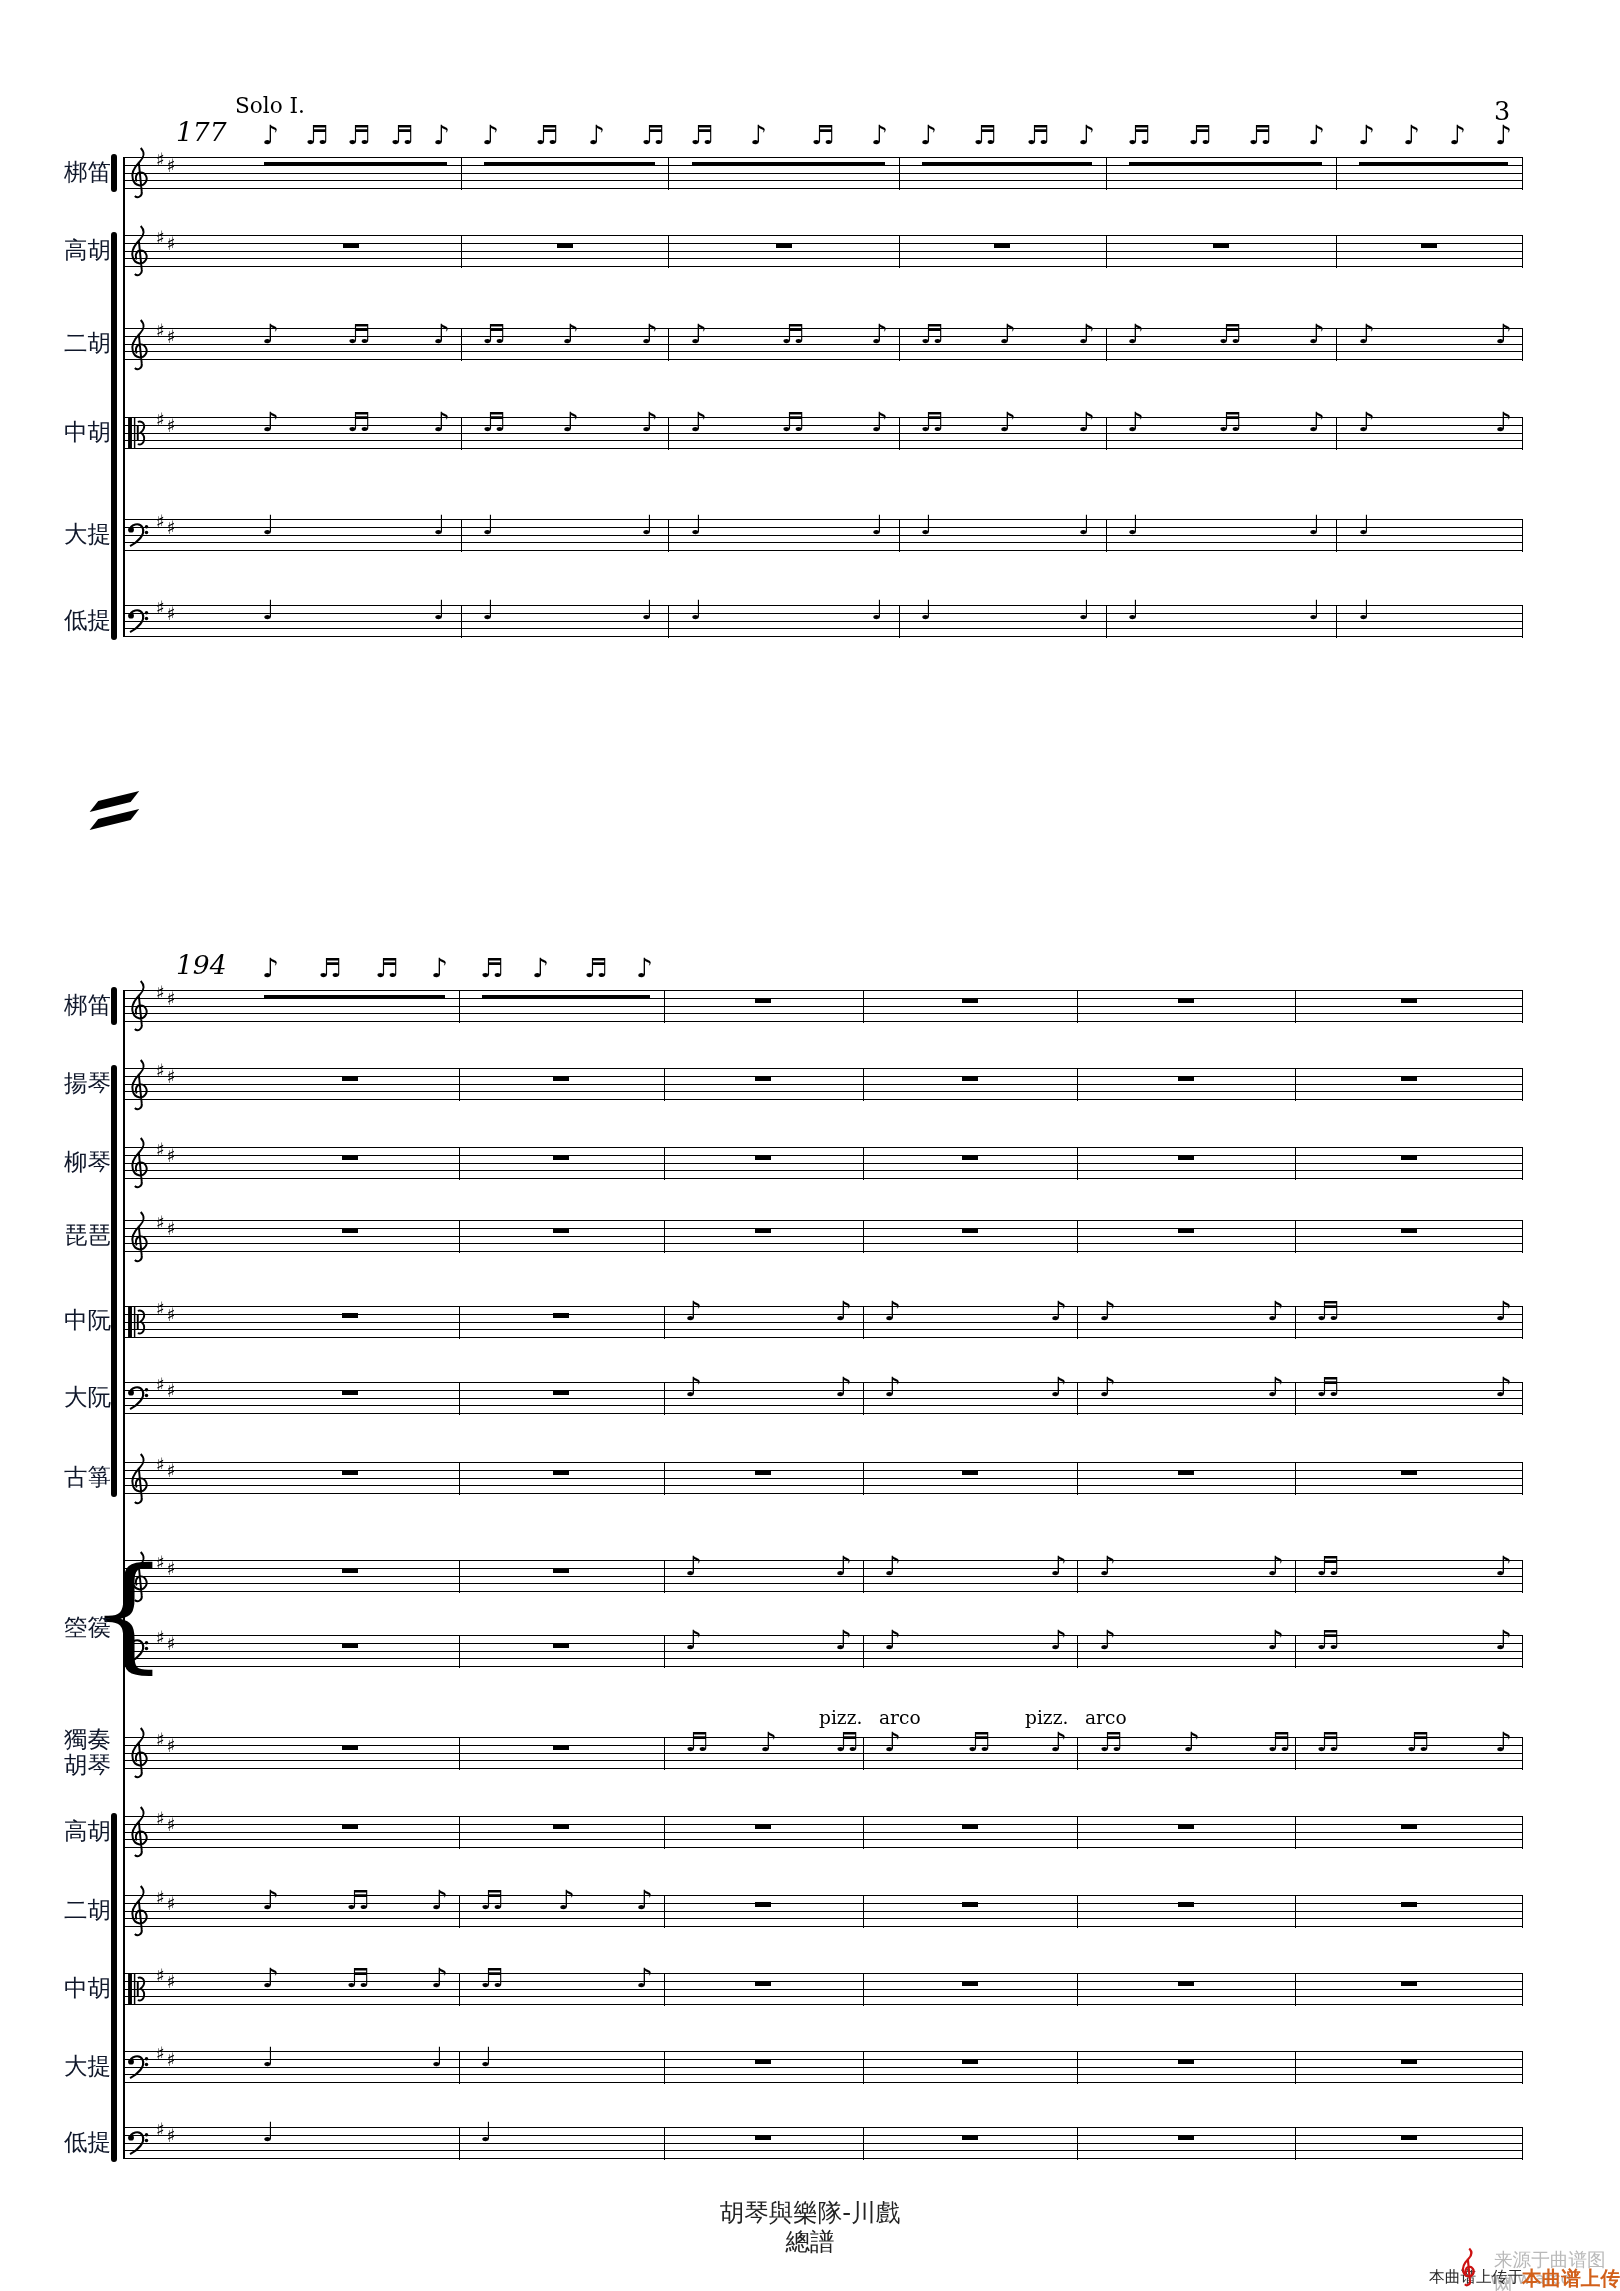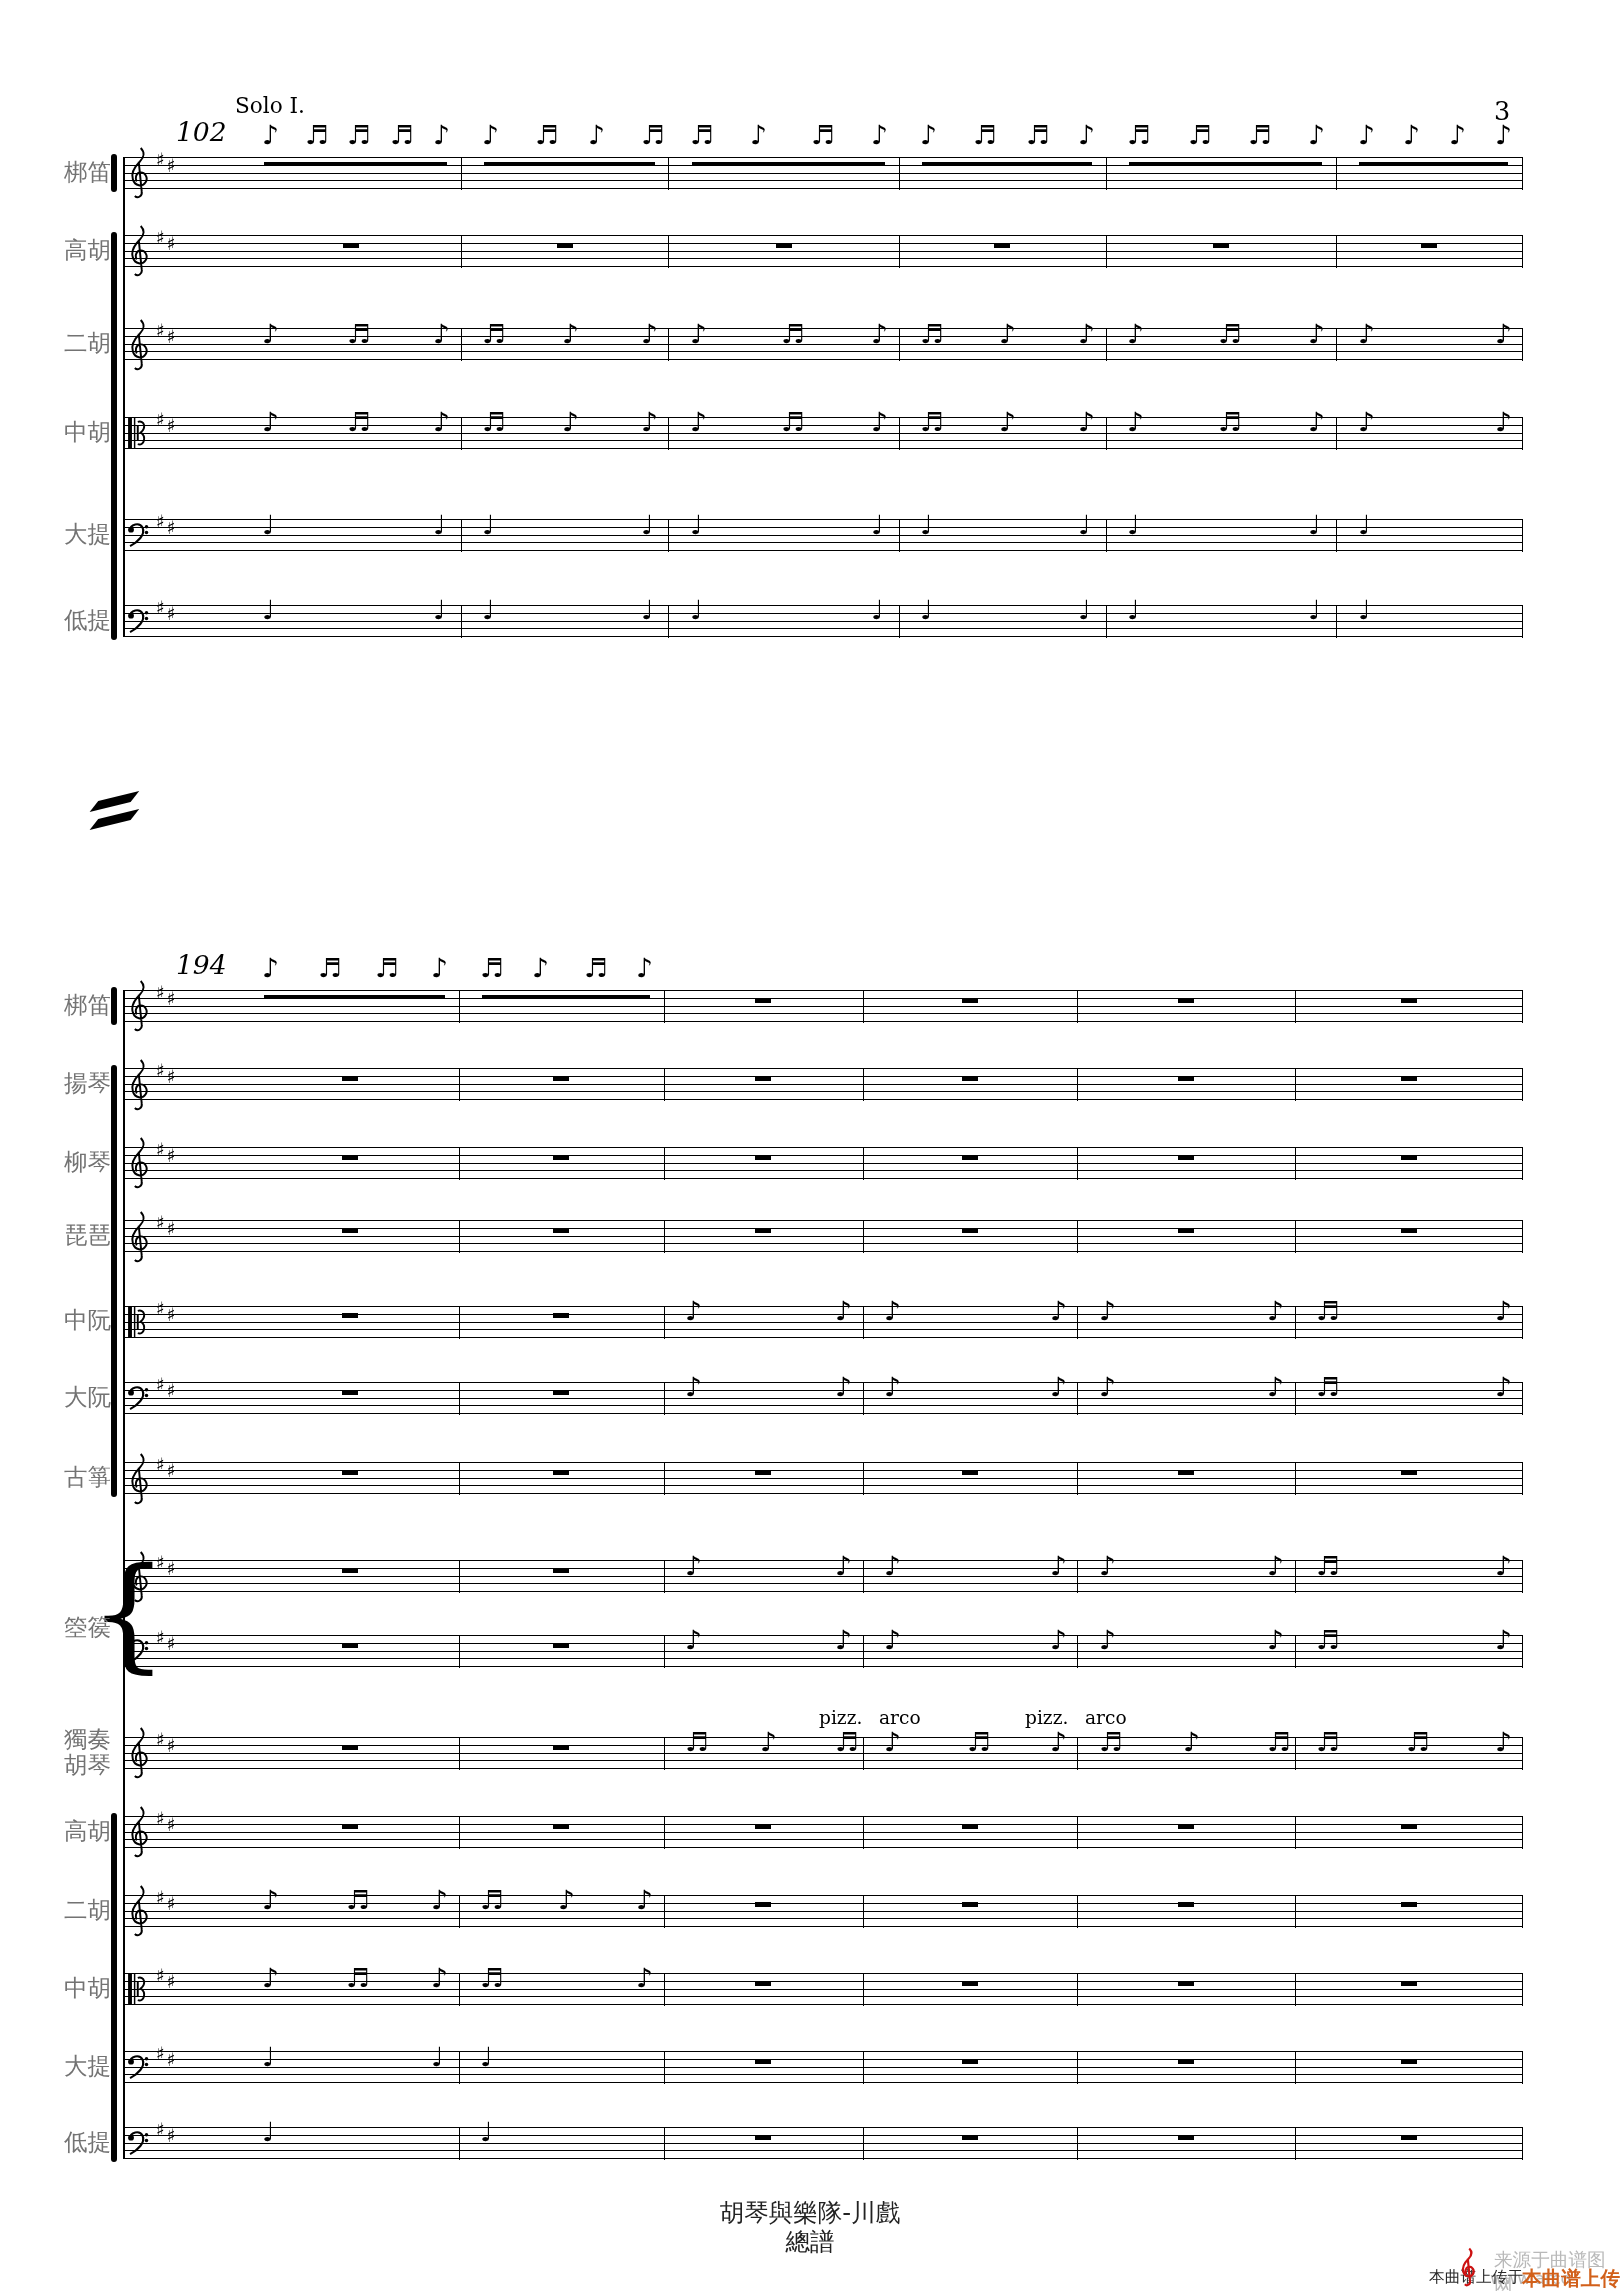--- a/index.html
+++ b/index.html
@@ -4,21 +4,21 @@
 <style>
   html,body{margin:0;padding:0;background:#e8e8e8;}
   .page{position:relative;width:1620px;height:2292px;background:#ffffff;overflow:hidden;
         font-family:"Liberation Serif",serif;color:#000;}
   .abs{position:absolute;}
   .staff{position:absolute;height:32px;
          background-image:repeating-linear-gradient(to bottom,#000 0 1px,transparent 1px 7.8px);}
   .barline{position:absolute;width:1px;height:33px;background:#000;}
   .sysline{position:absolute;width:2px;background:#000;}
   .bracket{position:absolute;width:5.9px;background:#000;border-radius:2.9px;}
-  .label{position:absolute;font-family:"DejaVu Sans",sans-serif;font-size:23.5px;color:#737373;
+  .label{position:absolute;font-family:"DejaVu Sans",sans-serif;font-size:23.5px;color:#0f172a;
          text-align:right;width:108px;line-height:25.5px;}
   .mnum{position:absolute;font-style:italic;font-size:26.5px;font-family:"DejaVu Serif",serif;}
   .solo{position:absolute;font-size:21.6px;font-family:"DejaVu Serif",serif;}
   .pagenum{position:absolute;font-size:25.5px;font-family:"DejaVu Serif",serif;}
   .notes{position:absolute;font-family:"DejaVu Sans",sans-serif;font-size:26.5px;line-height:26.5px;}
   .beam{position:absolute;height:3.9px;background:#000;}
   .rest{position:absolute;width:15.7px;height:4.9px;background:#000;}
   .keysig{position:absolute;font-family:"DejaVu Sans",sans-serif;font-size:18.6px;}
   .keysig span{position:absolute;}
   .clef{position:absolute;}
@@ -33,21 +33,21 @@
 </style>
 </head>
 <body>
 
 <div class="page">
   <div class="pagenum abs" style="left:1494px;top:96px;">3</div>
   <div class="solo abs" style="left:235px;top:93px;">Solo I.</div>
 
   <div id="systems">
       <div class="sysline" style="left: 123px; top: 157px; height: 480px;"></div>
-      <div class="mnum" style="left: 176px; top: 116px;">102</div>
+      <div class="mnum" style="left: 176px; top: 116px;">177</div>
       <div class="bracket" style="left: 111px; top: 154px; height: 38px;"></div>
       <div class="bracket" style="left: 111px; top: 232px; height: 408px;"></div>
       <div class="staff" style="left: 123px; top: 157px; width: 1400px;"></div>
       <div class="label" style="left: 2.9px; top: 160px;">梆笛</div>
       <div class="clef" style="left: 126px; top: 146px;"><svg width="25.5" height="55" viewBox="0 0 26 56">
           <path d="M15 2 C19 6 19 11 14 16 C7 23 5 28 7 34 C9 41 17 42 20 37 C23 32 19 26 14 27 C10 28 9 33 11 36 M13 16 L16 46 C17 51 12 54 9 51" fill="none" stroke="#000" stroke-width="2"></path>
         </svg></div>
       <div class="keysig" style="left: 156px; top: 157px;">
         <span style="left:0;top:-7.8px;">♯</span>
         <span style="left:10.8px;top:-2px;">♯</span>

